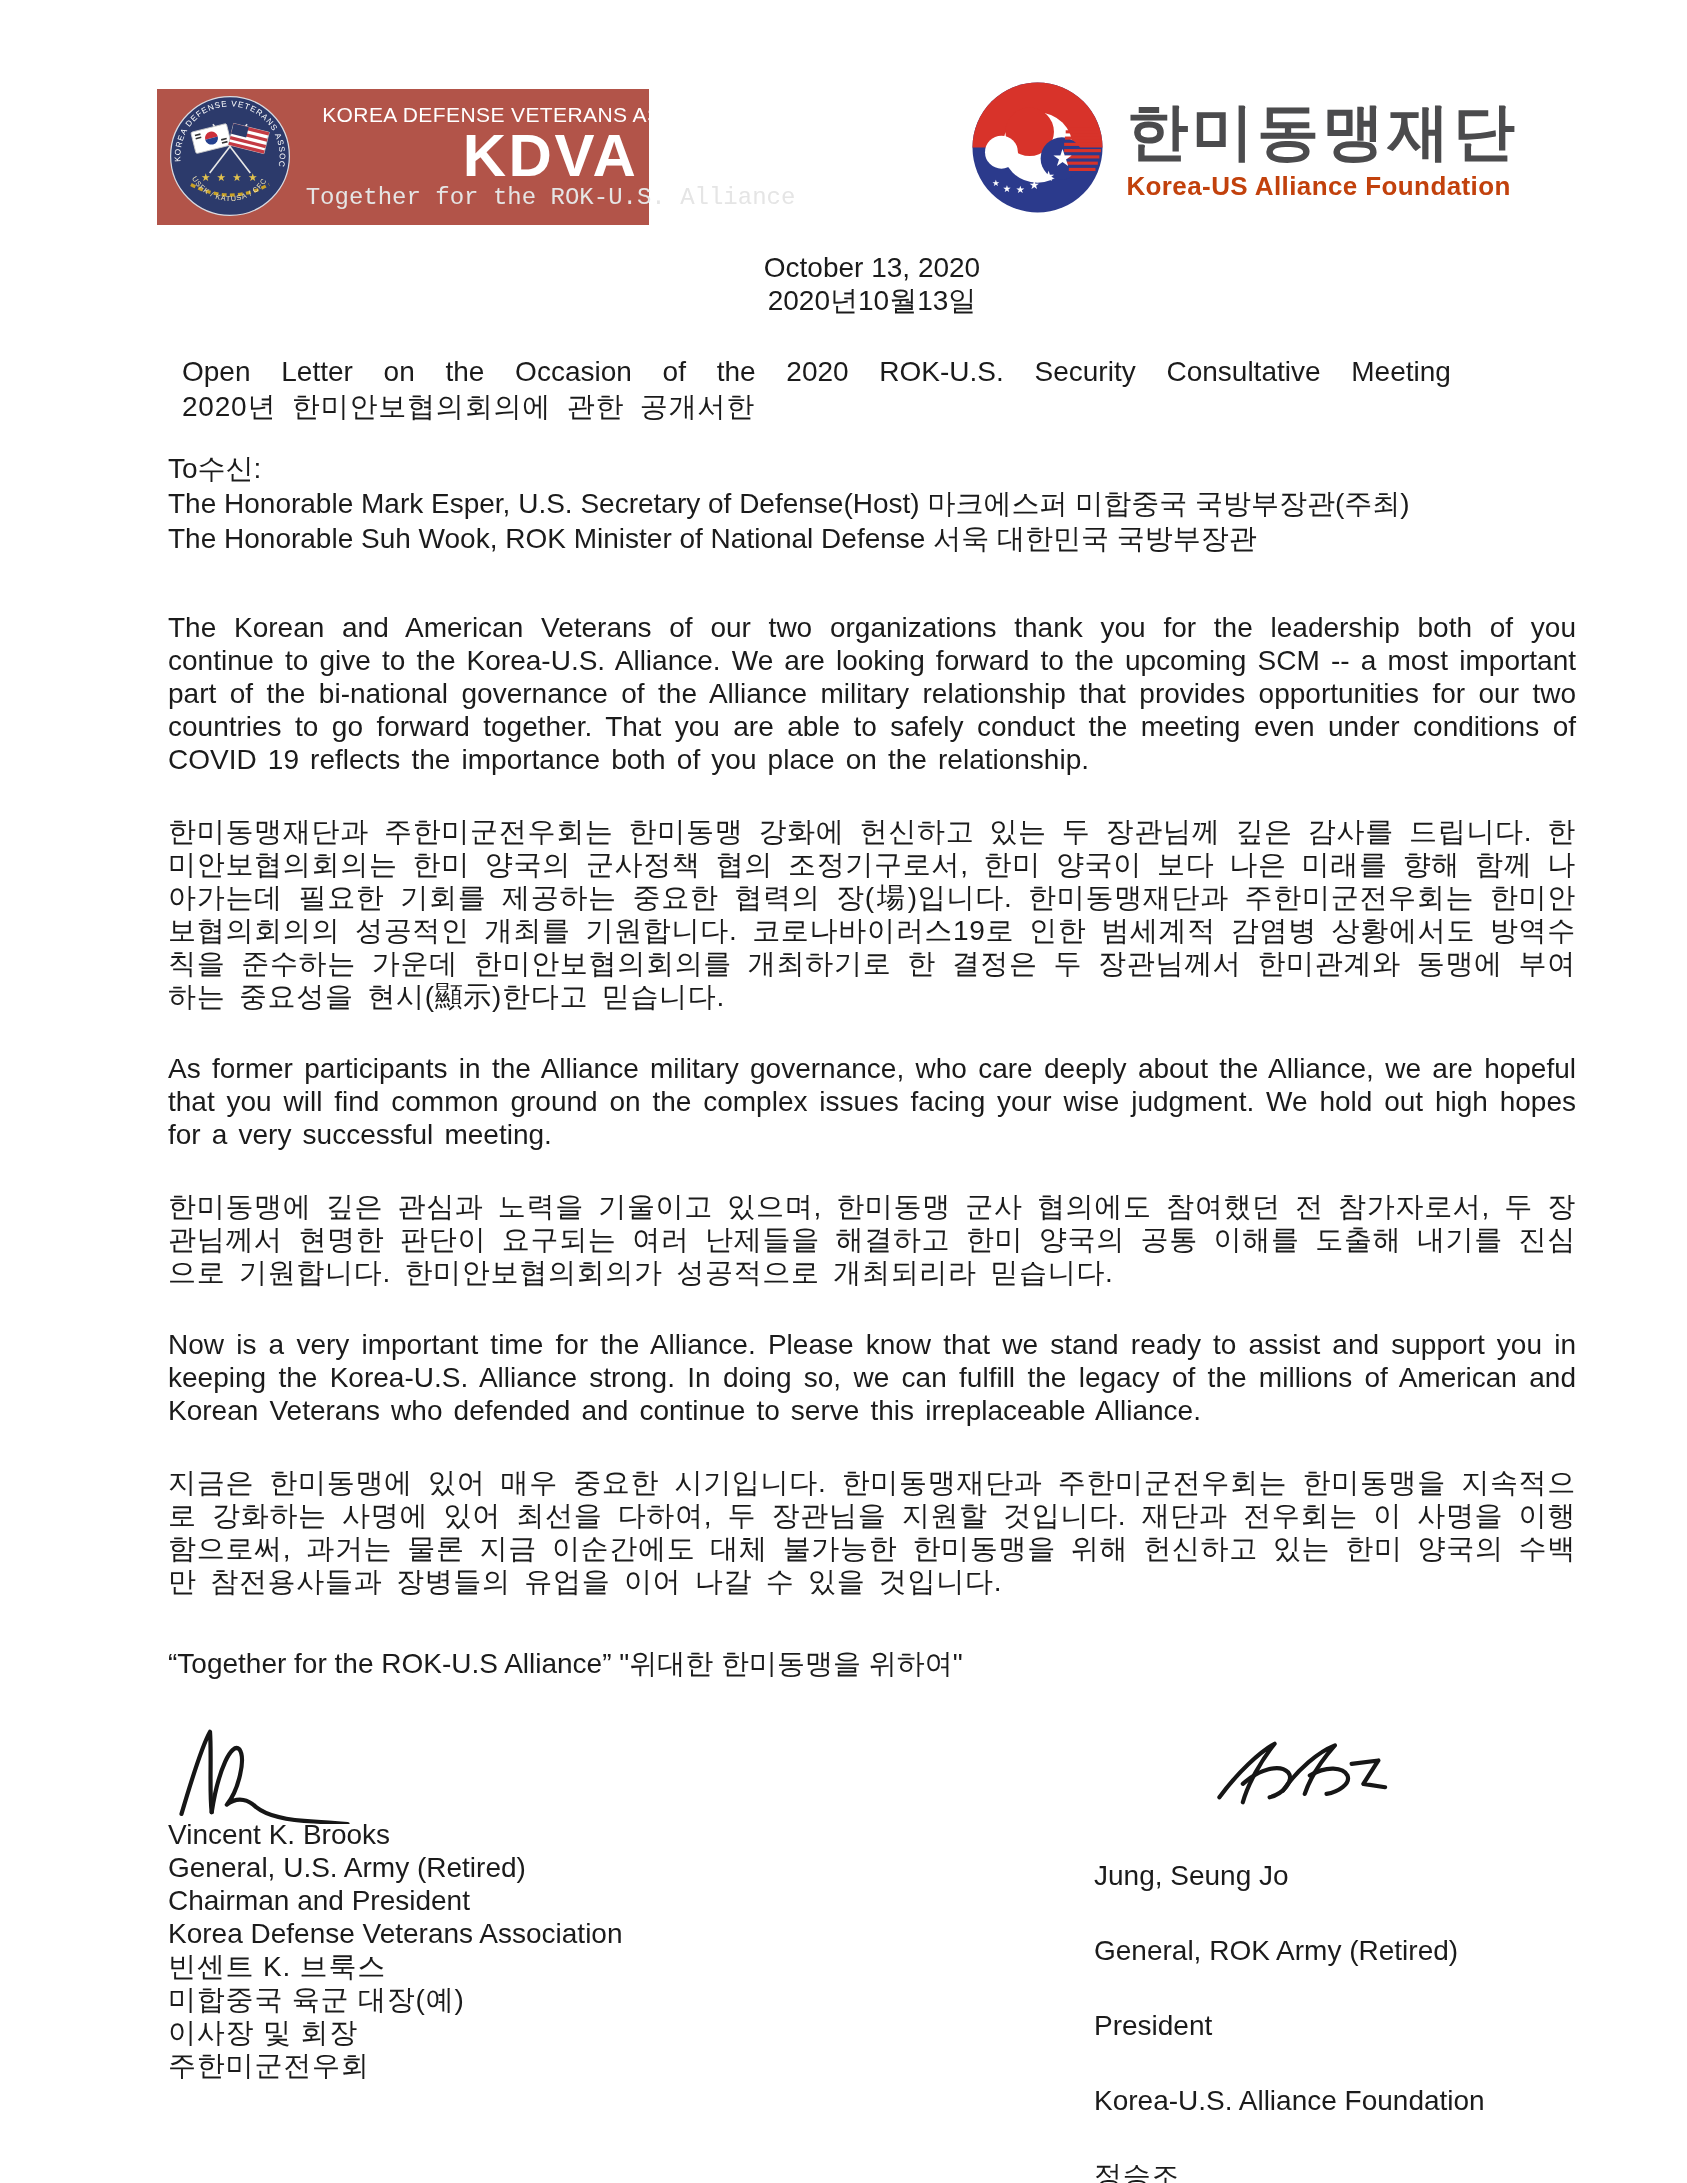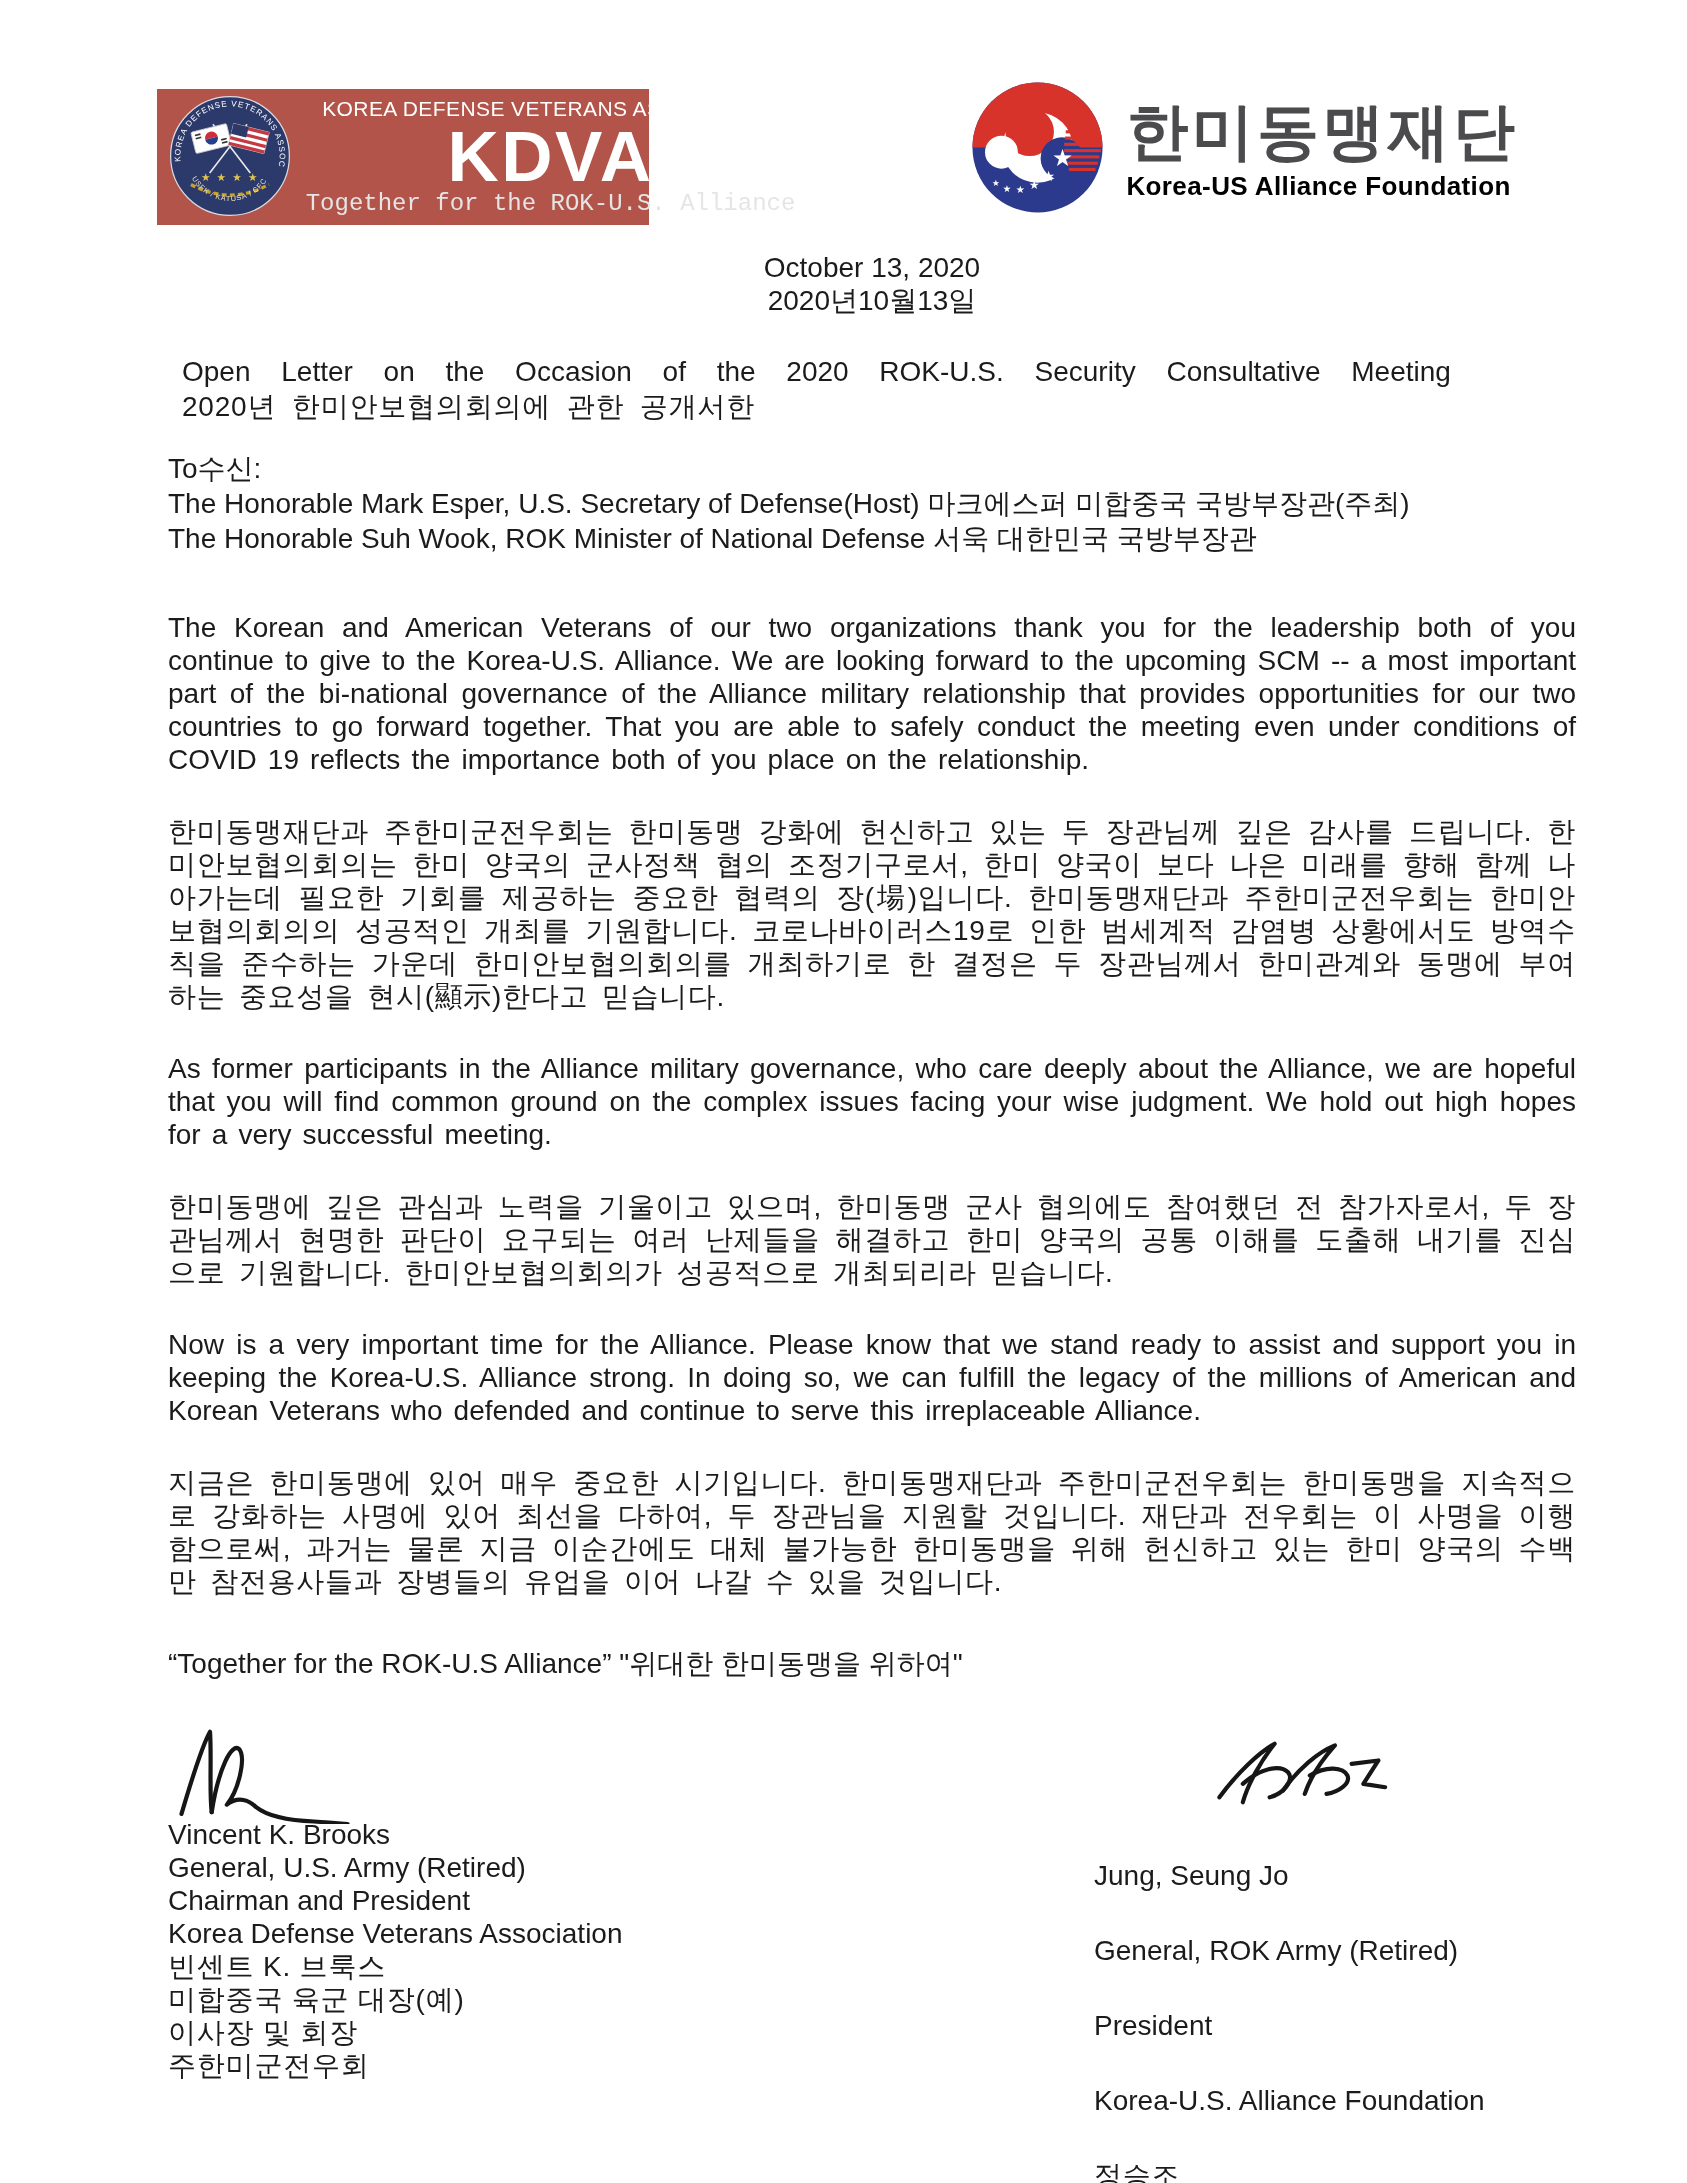--- a/index.html
+++ b/index.html
@@ -15,26 +15,26 @@
   .header{position:absolute;left:0;top:0;width:100%;height:251px;}
   .kdva-banner{
     position:absolute;left:157px;top:89px;
     width:492px;height:136px;
     background:#b25449;
     display:flex;align-items:center;
     padding:0 17px 0 11.7px;box-sizing:border-box;gap:15px;
   }
   .kdva-text{flex:1;text-align:center;color:#ffffff;line-height:1;}
   .kdva-org{font-size:21px;letter-spacing:0.4px;margin-bottom:1.7px;white-space:nowrap;}
-  .kdva-acronym{font-size:71px;font-weight:bold;letter-spacing:2.5px;margin:0;}
+  .kdva-acronym{font-size:60px;font-weight:bold;letter-spacing:2.5px;margin:0;}
   .kdva-tagline{font-size:24px;color:#e5e5e5;margin-top:0px;white-space:nowrap;font-family:Liberation Mono, monospace;}
   .kaf-logo{position:absolute;left:967px;top:77px;display:flex;align-items:center;gap:18.4px;}
   .kaf-texts{display:flex;flex-direction:column;justify-content:center;}
   .kaf-kr{font-size:62px;font-weight:600;color:#4b4b4d;letter-spacing:3.3px;line-height:1.15;}
-  .kaf-en{font-size:26px;font-weight:bold;color:#000000;letter-spacing:0.4px;margin-top:3.3px;}
+  .kaf-en{font-size:26px;font-weight:bold;color:#c2410c;letter-spacing:0.4px;margin-top:3.3px;}
   
   .content{position:absolute;left:168px;top:251px;width:1408px;font-size:28px;}
   .date-block{text-align:center;line-height:33px;margin-bottom:37px;}
   .title-block{line-height:35px;margin-bottom:27px;margin-left:14px;}
   .title-en{word-spacing:0.82em;white-space:nowrap;}
   .title-ko{letter-spacing:0.8px;word-spacing:0.25em;}
   .to-block{line-height:35px;margin-bottom:55px;}
   .to-line{white-space:nowrap;}
   .para{margin:0 0 39px 0;line-height:33px;text-align:justify;}
   .para.en{word-spacing:0.12em;}

